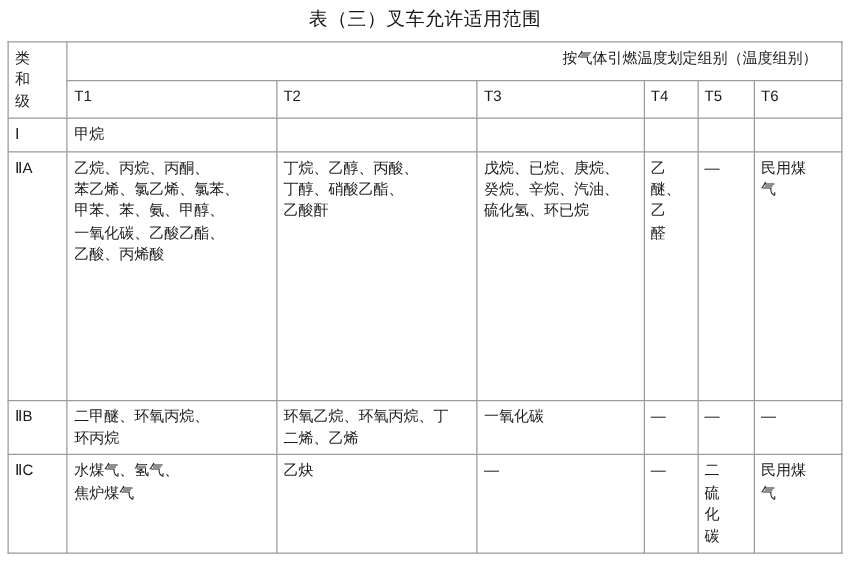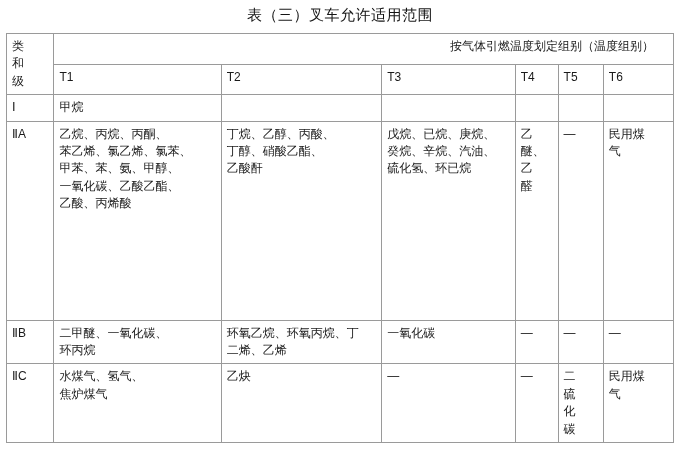--- a/index.html
+++ b/index.html
@@ -124,21 +124,21 @@
           <td class="cell-text vmid">戊烷、已烷、庚烷、
 癸烷、辛烷、汽油、
 硫化氢、环已烷</td>
           <td class="cell-text vmid">乙醚、乙醛</td>
           <td class="cell-text vmid">—</td>
           <td class="cell-text vmid">民用煤气</td>
         </tr>
 
         <tr>
           <td class="cat-cell vmid">ⅡB</td>
-          <td class="cell-text">二甲醚、一氧化碳、
+          <td class="cell-text">二甲醚、环氧丙烷、
 环丙烷</td>
           <td class="cell-text">环氧乙烷、环氧丙烷、丁二烯、乙烯</td>
           <td class="cell-text vmid">一氧化碳</td>
           <td class="cell-text vmid">—</td>
           <td class="cell-text vmid">—</td>
           <td class="cell-text vmid">—</td>
         </tr>
 
         <tr>
           <td class="cat-cell vmid">ⅡC</td>

